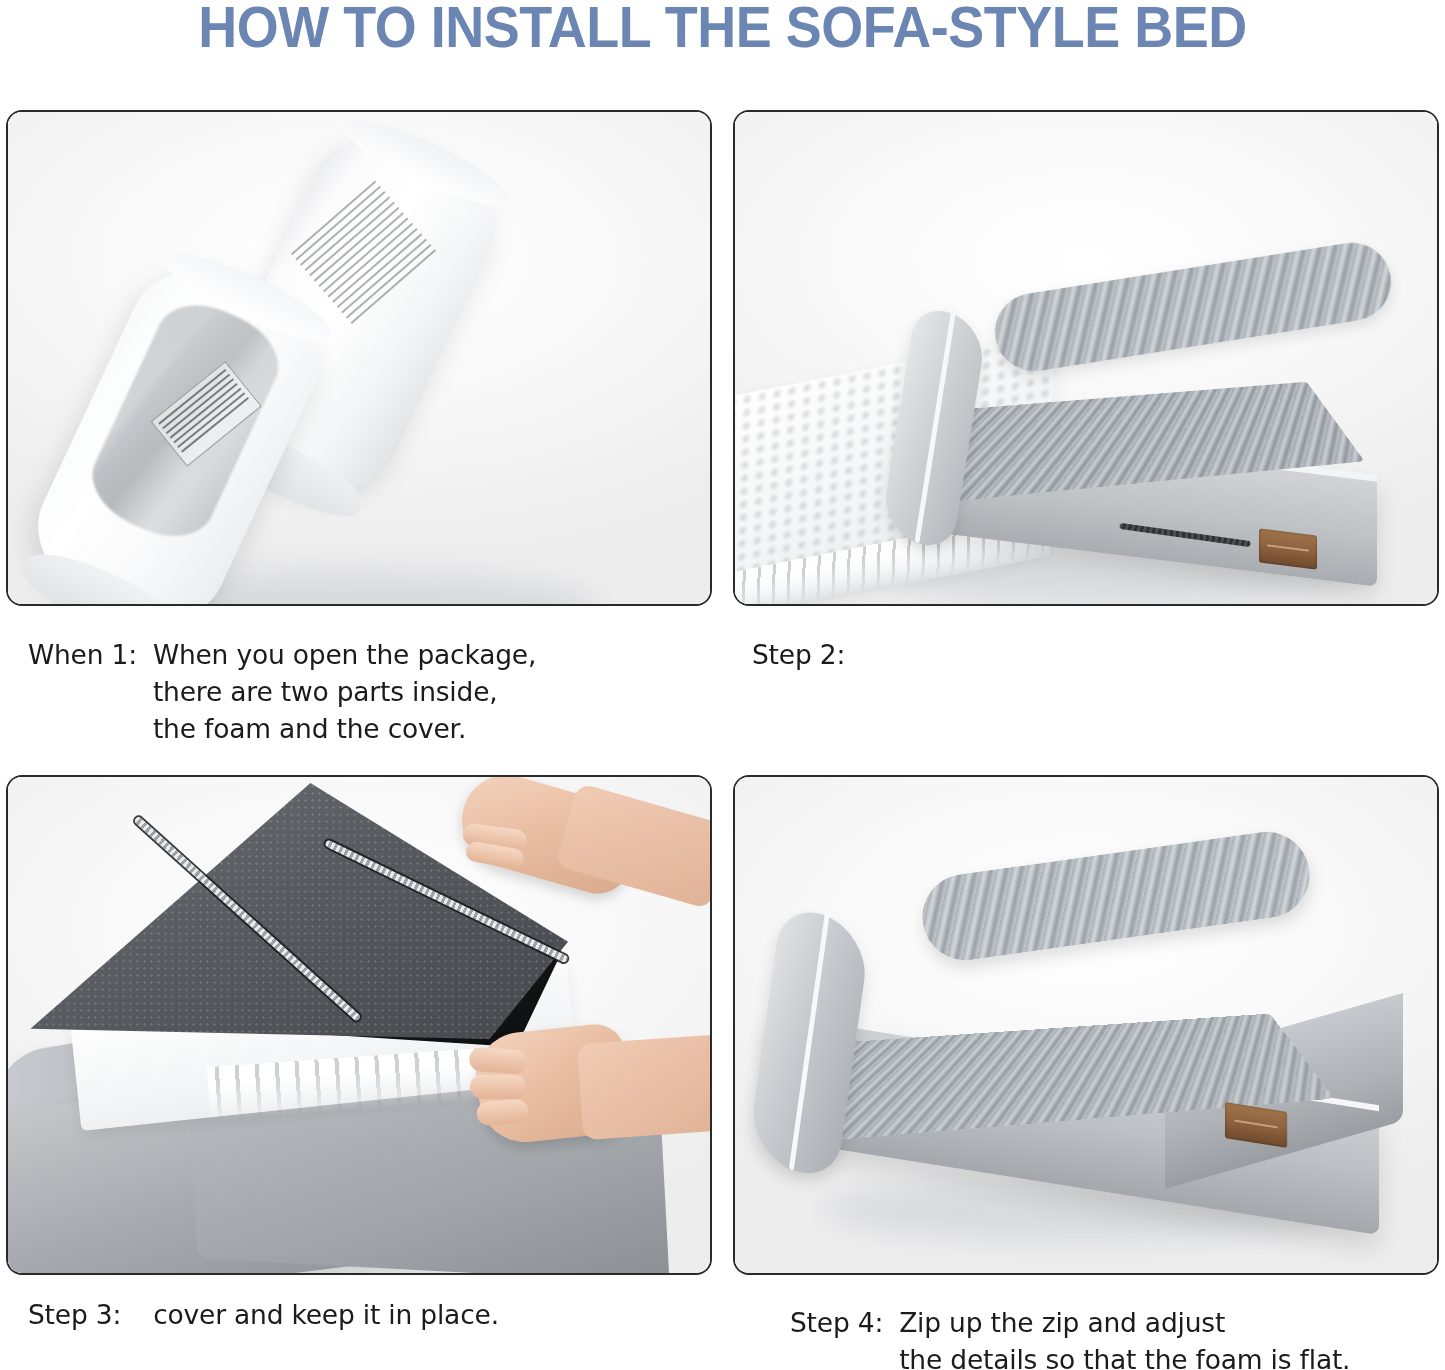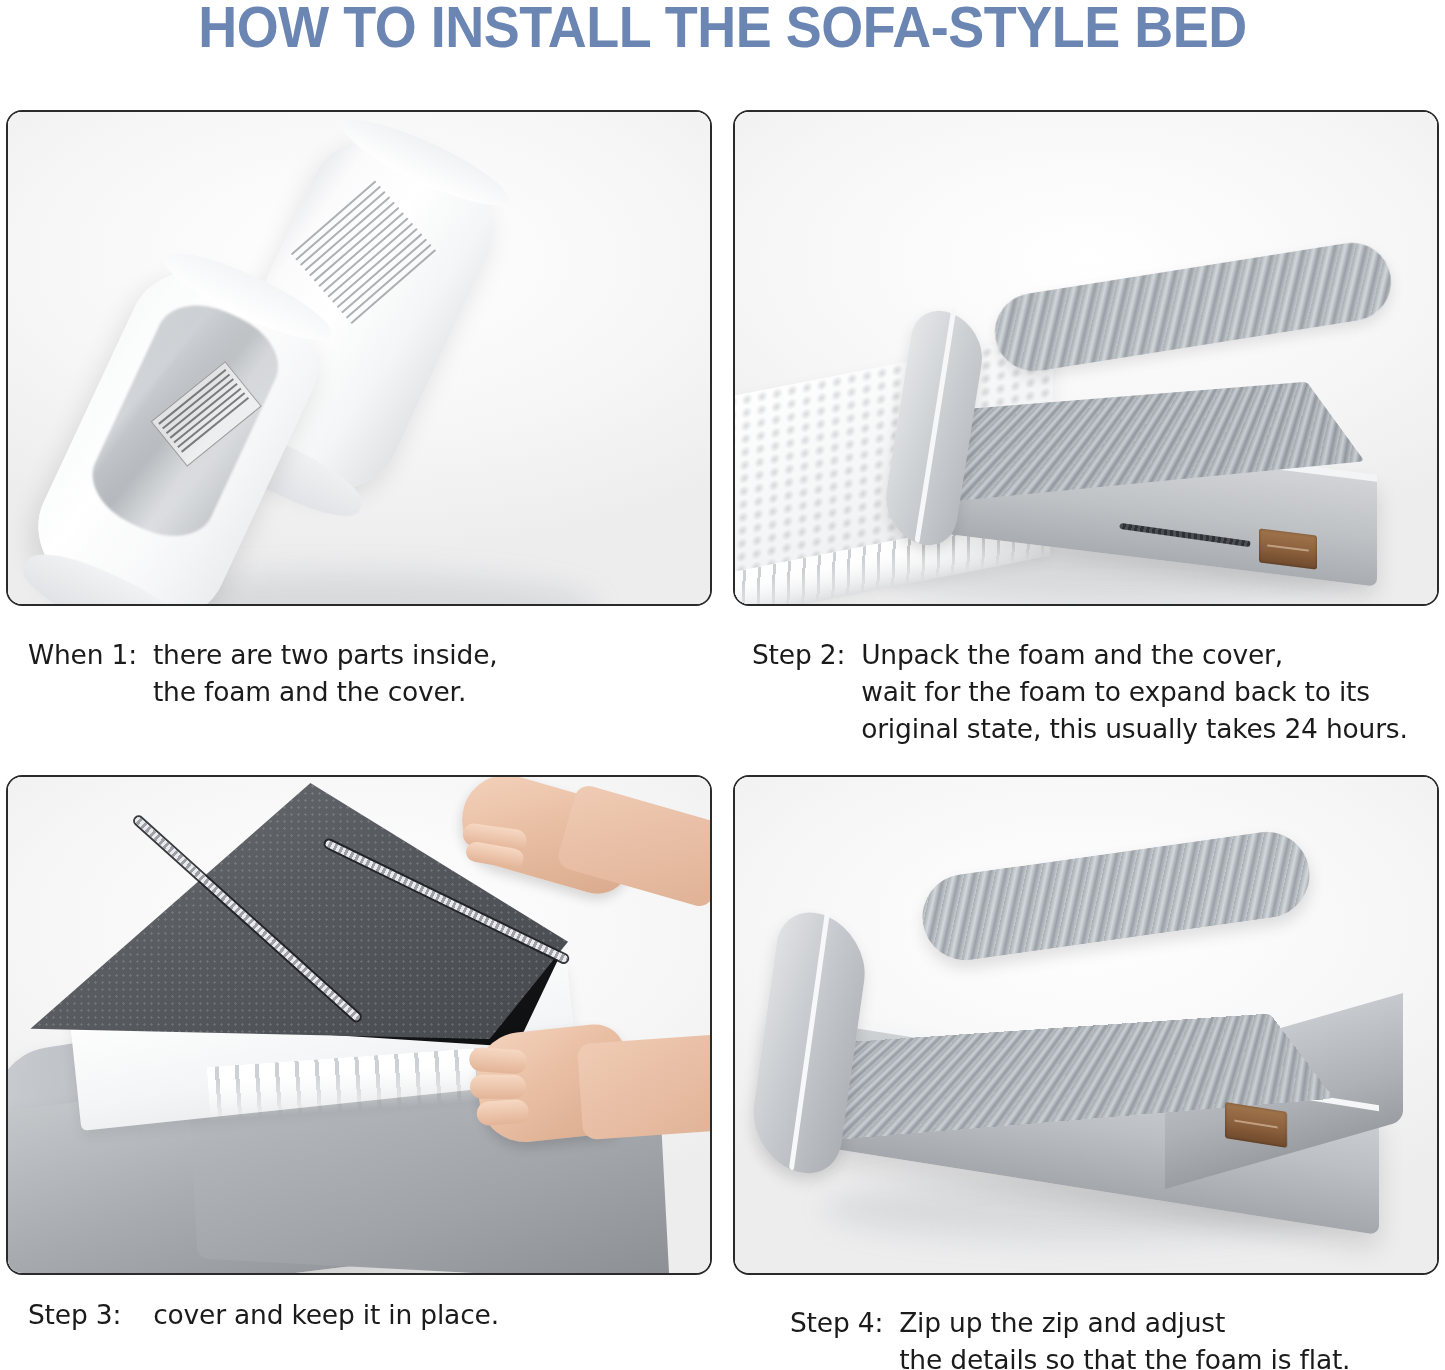--- a/index.html
+++ b/index.html
@@ -643,32 +643,28 @@
         <div class="brandtag" style="left:490px; top:330px; width:62px; height:36px; transform:skewY(9deg);">
           <i></i>
         </div>
       </div>
     </div>
   </div>
 
   <div class="caption" id="cap-1">
     <div class="lbl">When 1:</div>
     <div class="body">
+      <span>When you open the package,</span>
       <span>there are two parts inside,</span>
       <span>the foam and the cover.</span>
     </div>
   </div>
 
   <div class="caption" id="cap-2">
     <div class="lbl">Step 2:</div>
-    <div class="body">
-      <span>Unpack the foam and the cover,</span>
-      <span>wait for the foam to expand back to its</span>
-      <span>original state, this usually takes 24 hours.</span>
-    </div>
   </div>
 
   <div class="caption" id="cap-3">
     <div class="lbl">Step 3:</div>
     <div class="body">
       <span>cover and keep it in place.</span>
     </div>
   </div>
 
   <div class="caption" id="cap-4">

